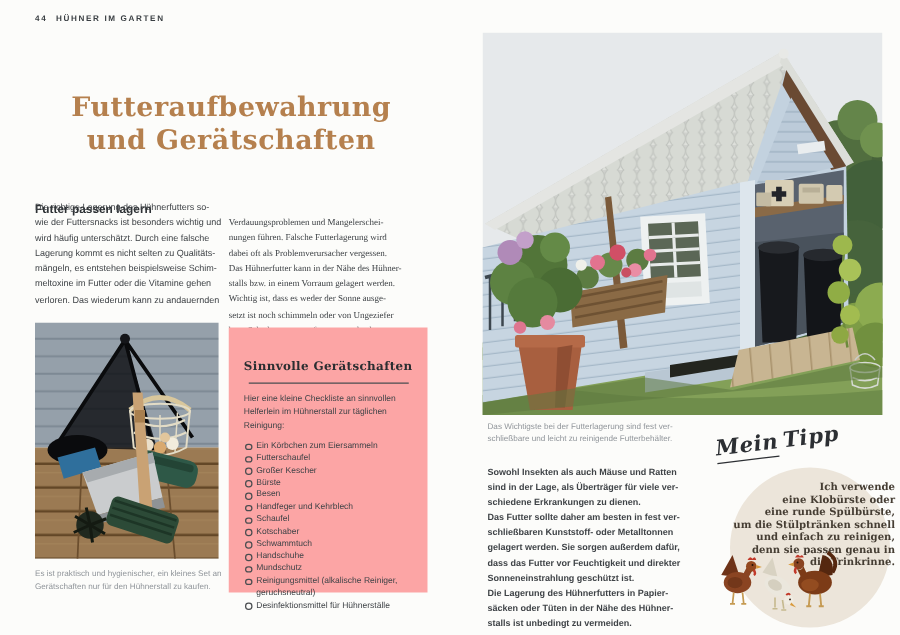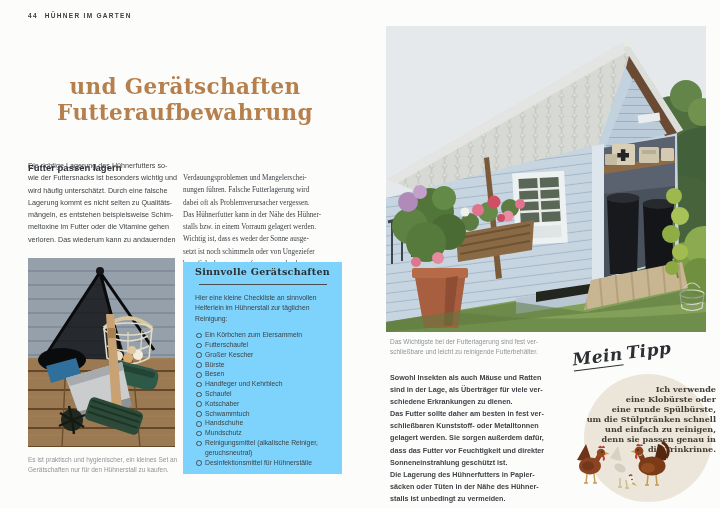--- a/index.html
+++ b/index.html
@@ -33,21 +33,21 @@
   .photo-right{left:386px;top:26px;width:320px;height:306px;}
   .photo-left svg,.photo-right svg{display:block;}
 
   .caption{font-size:6.5px;line-height:9.6px;color:#90959a;}
   .cap-left{left:28px;top:455px;width:160px;}
   .cap-right{left:390px;top:337px;width:195px;}
 
   
   .checklist{
     left:183px;top:262px;width:159px;height:212px;
-    background:#7dd3fc;box-sizing:border-box;padding:4px 12px 0 12px;
+    background:#fca5a5;box-sizing:border-box;padding:26px 12px 0 12px;
   }
   .checklist-title{
     text-align:center;font-family:"DejaVu Serif", serif;font-weight:700;
     font-size:9.5px;color:#2b2e31;letter-spacing:0.3px;
   }
   .checklist-rule{width:128px;height:0;border-top:1px solid #4a4d50;margin:7px auto 8px auto;}
   .checklist-intro{font-size:6.8px;line-height:10.4px;margin-bottom:6px;}
   .checklist ul{list-style:none;margin:0;padding:0;}
   .checklist li{
     position:relative;font-size:6.8px;line-height:9.8px;
@@ -77,22 +77,22 @@
   .chickens{left:574px;top:436px;width:100px;height:56px;}
 </style>
 </head>
 <body>
 
 <div class="abs runhead">
   <span class="pnum">44</span><span>HÜHNER IM GARTEN</span>
 </div>
 
 <div class="abs chapter-title">
+  <div>Futteraufbewahrung</div>
   <div>und Gerätschaften</div>
-  <div>Futteraufbewahrung</div>
 </div>
 
 <div class="abs sec-head">Futter passen lagern</div>
 <div class="abs col1 ml">Die richtige Lagerung des Hühnerfutters so-
 wie der Futtersnacks ist besonders wichtig und
 wird häufig unterschätzt. Durch eine falsche
 Lagerung kommt es nicht selten zu Qualitäts-
 mängeln, es entstehen beispielsweise Schim-
 meltoxine im Futter oder die Vitamine gehen
 verloren. Das wiederum kann zu andauernden</div>

